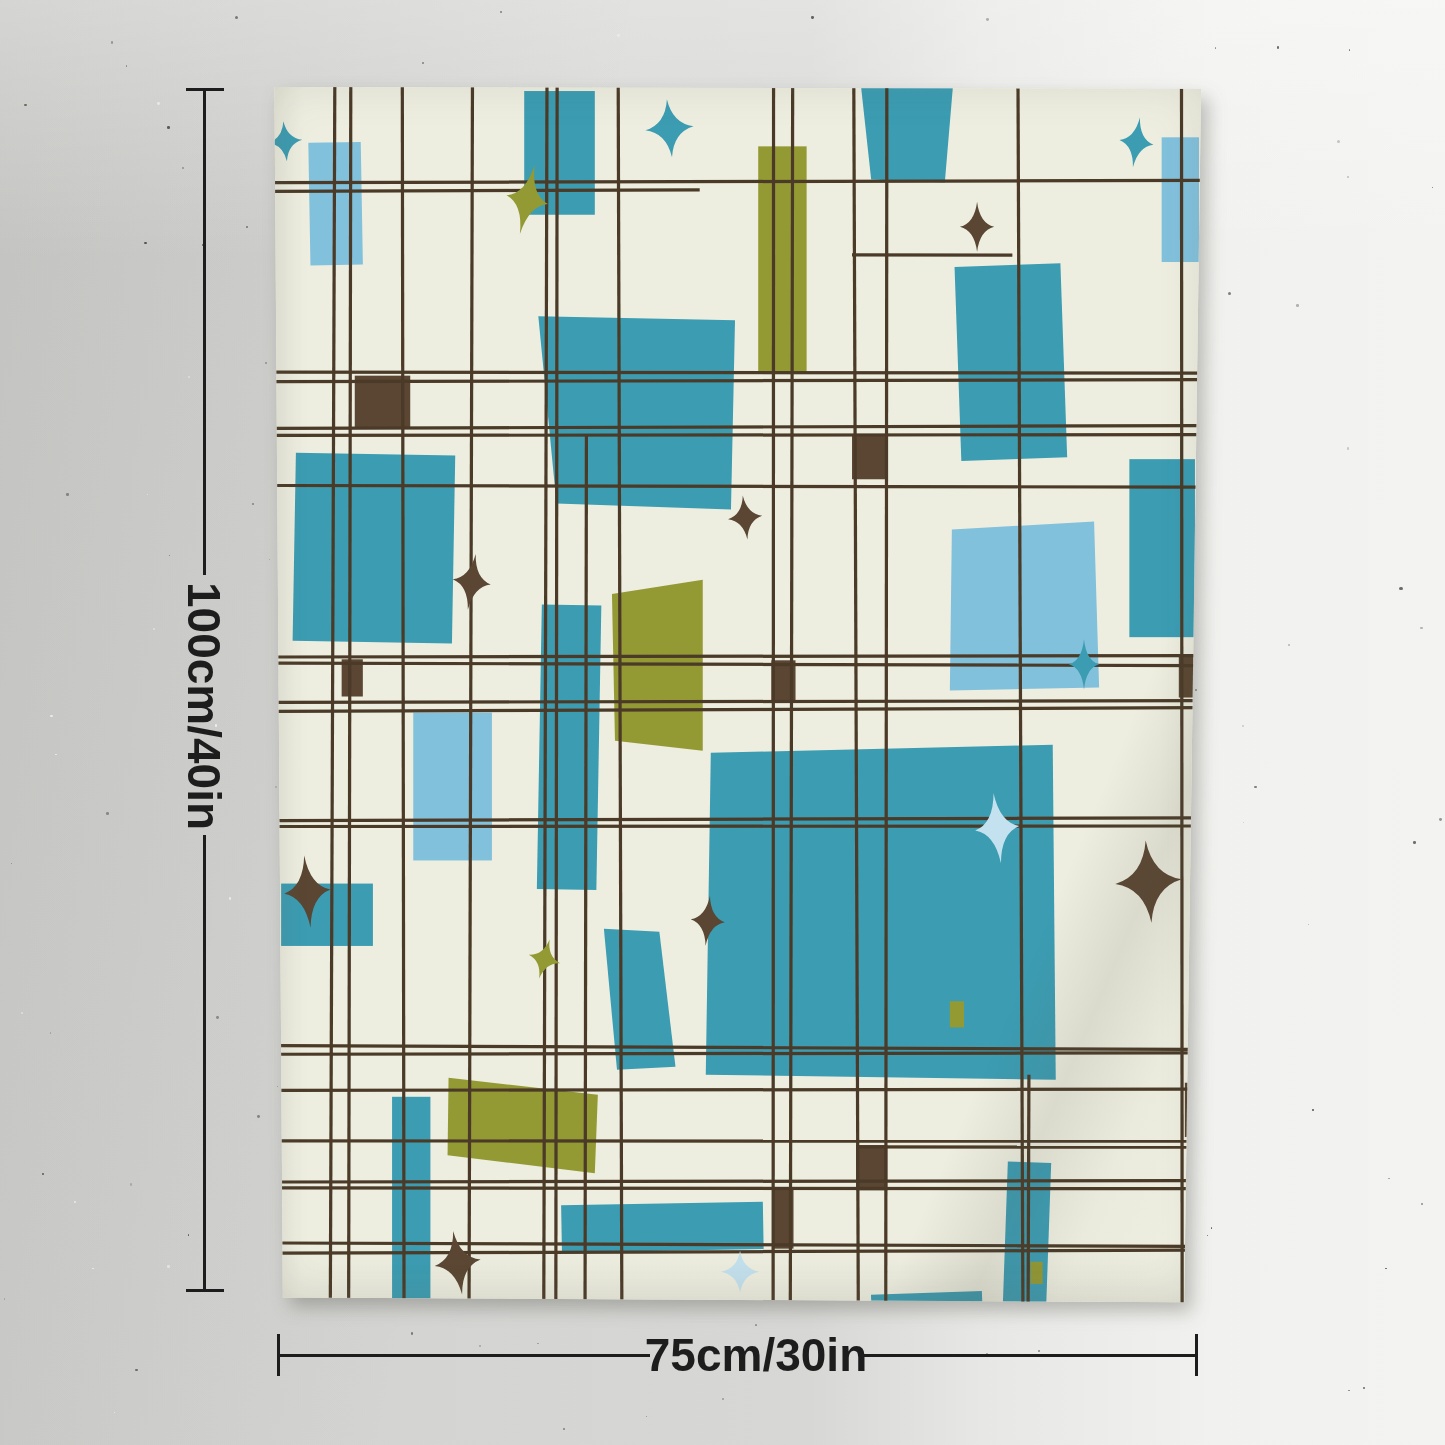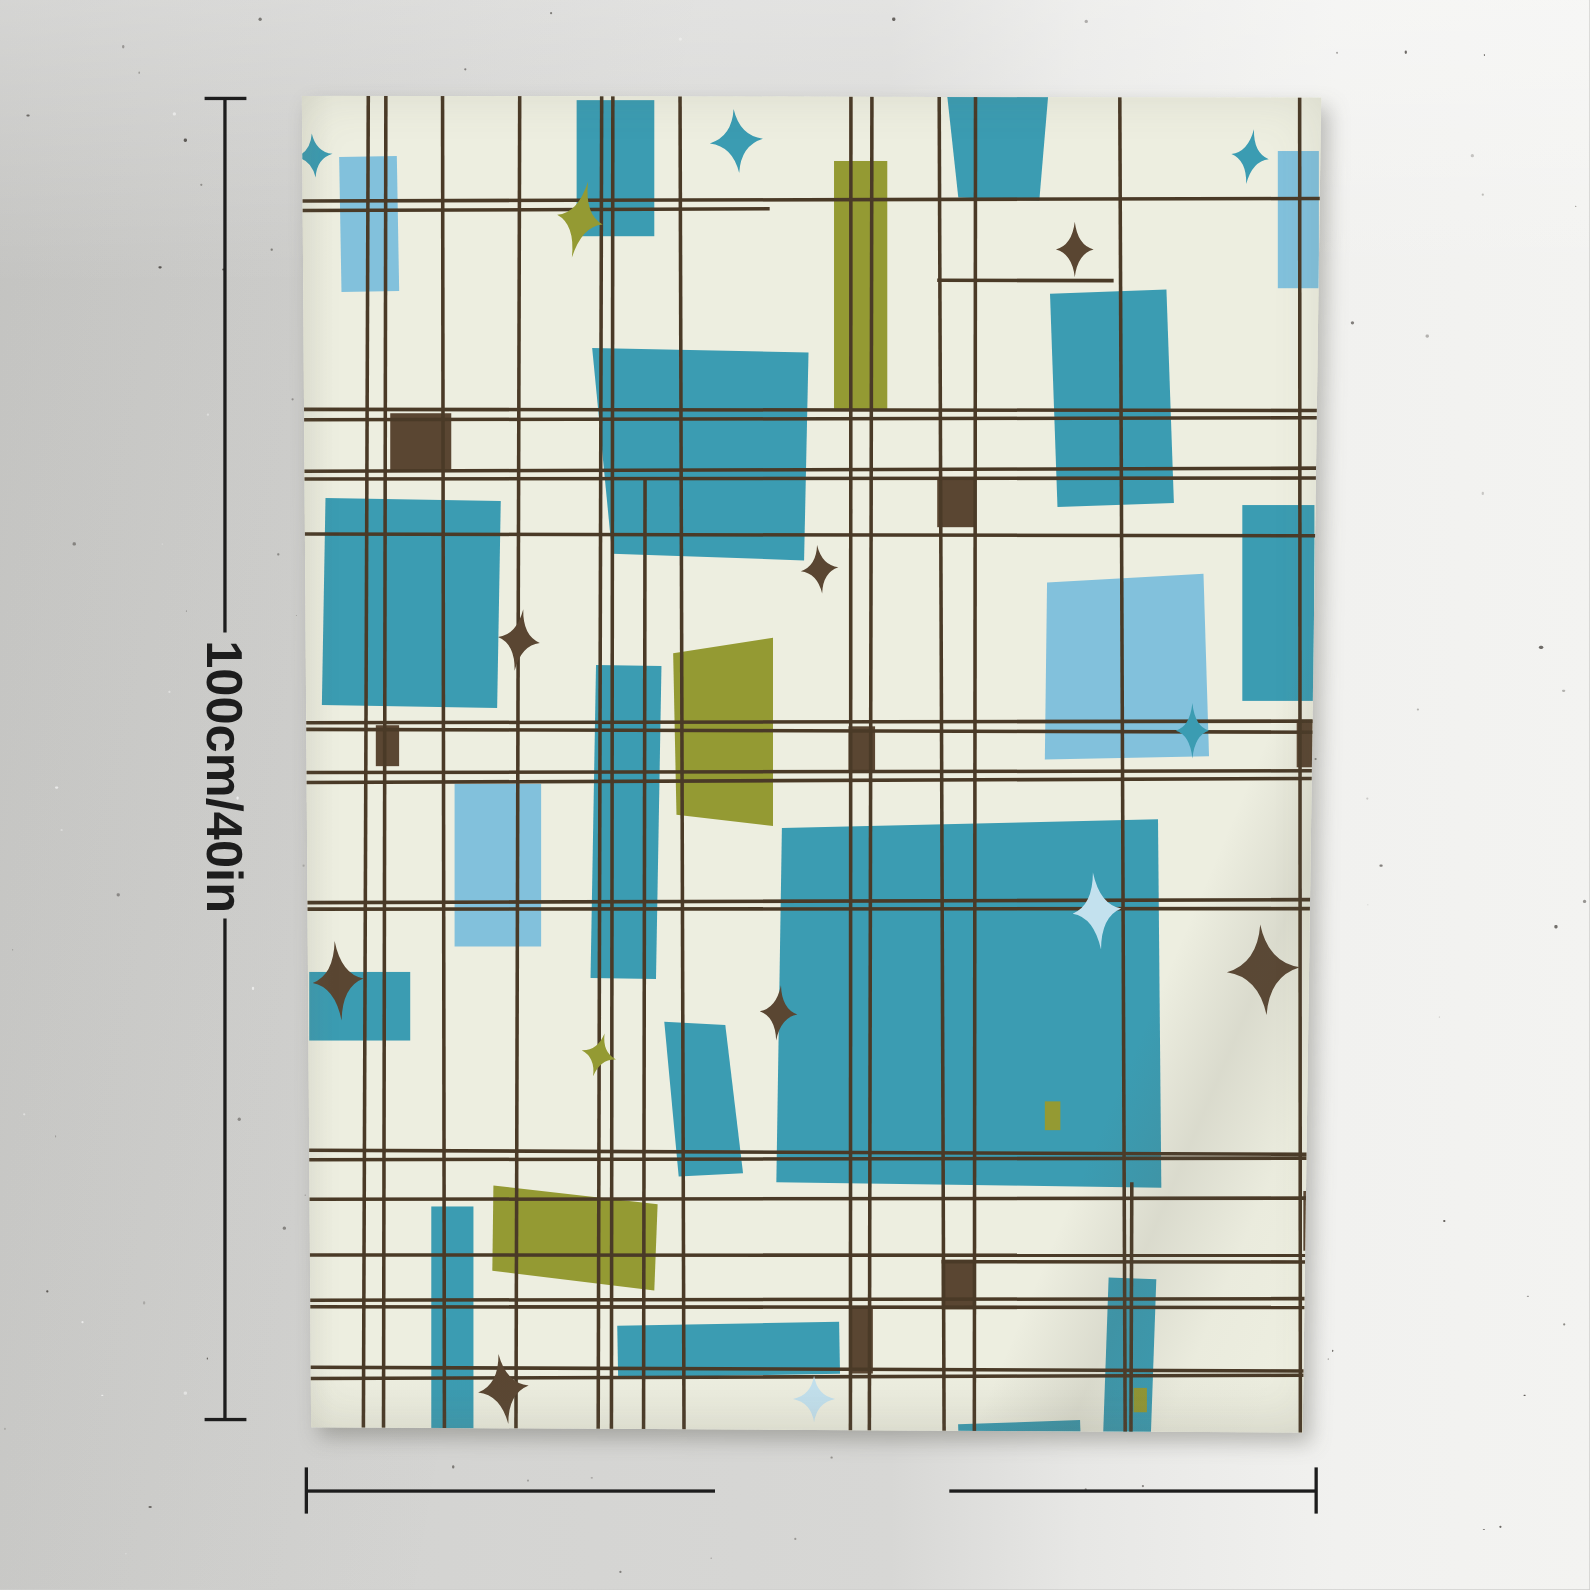--- a/index.html
+++ b/index.html
@@ -324,14 +324,15 @@
   <div class="dim vline-a"></div>
   <div class="dim vline-b"></div>
   <div class="dim vcap-t"></div>
   <div class="dim vcap-b"></div>
   <div class="height-label">100cm/40in</div>
 
   <div class="dim hline-a"></div>
   <div class="dim hline-b"></div>
   <div class="dim hcap-l"></div>
   <div class="dim hcap-r"></div>
+  <div class="width-label">75cm/30in</div>
 
 </div>
 
 </body></html>

